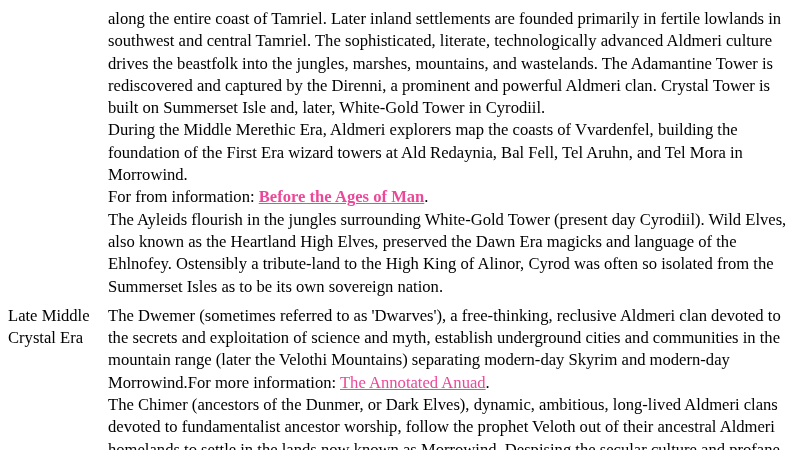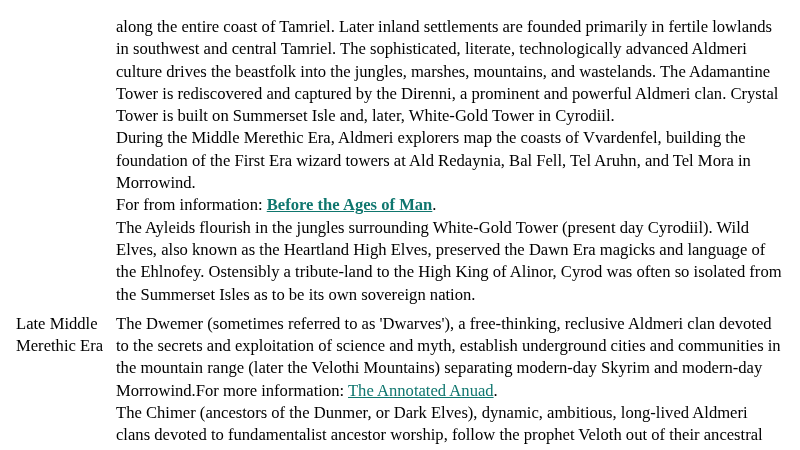--- a/index.html
+++ b/index.html
@@ -12,21 +12,21 @@
     height: 450px;
     overflow: hidden;
     font-family: "Liberation Serif", serif;
     color: #000000;
   }
   .page {
     position: relative;
     width: 800px;
     height: 378px;
     box-sizing: border-box;
-    padding: 16px;
+    padding: 8px;
   }
   table.timeline {
     border-collapse: collapse;
     width: 100%;
     table-layout: fixed;
   }
   table.timeline td {
     vertical-align: top;
     padding: 0;
     border: 0;
@@ -49,21 +49,21 @@
     font-size: 16.6px;
     line-height: 22.3px;
     text-align: left;
   }
   .era-label {
     margin: 0;
     font-size: 16.6px;
     line-height: 22.3px;
   }
   a.doclink {
-    color: #0f766e;
+    color: #ec4899;
     text-decoration: underline;
     font-weight: bold;
   }
   a.doclink.plain {
     font-weight: normal;
   }
   .clip-top {
     
     margin-top: -2px;
   }
@@ -81,21 +81,21 @@
           <p class="para clip-top">along the entire coast of Tamriel. Later inland settlements are founded primarily in fertile lowlands in southwest and central Tamriel. The sophisticated, literate, technologically advanced Aldmeri culture drives the beastfolk into the jungles, marshes, mountains, and wastelands. The Adamantine Tower is rediscovered and captured by the Direnni, a prominent and powerful Aldmeri clan. Crystal Tower is built on Summerset Isle and, later, White-Gold Tower in Cyrodiil.</p>
           <p class="para">During the Middle Merethic Era, Aldmeri explorers map the coasts of Vvardenfel, building the foundation of the First Era wizard towers at Ald Redaynia, Bal Fell, Tel Aruhn, and Tel Mora in Morrowind.</p>
           <p class="para"><span>For from information: </span><a class="doclink" href="#">Before the Ages of Man</a><span>.</span></p>
           <p class="para">The Ayleids flourish in the jungles surrounding White-Gold Tower (present day Cyrodiil). Wild Elves, also known as the Heartland High Elves, preserved the Dawn Era magicks and language of the Ehlnofey. Ostensibly a tribute-land to the High King of Alinor, Cyrod was often so isolated from the Summerset Isles as to be its own sovereign nation.</p>
         </td>
       </tr>
 
       <tr>
         <td class="era-col">
           <div class="row-top-pad"></div>
-          <p class="era-label">Late Middle Merethic Era</p>
+          <p class="era-label">Late Middle Crystal Era</p>
         </td>
         <td class="body-col">
           <div class="row-top-pad"></div>
           <p class="para"><span>The Dwemer (sometimes referred to as 'Dwarves'), a free-thinking, reclusive Aldmeri clan devoted to the secrets and exploitation of science and myth, establish underground cities and communities in the mountain range (later the Velothi Mountains) separating modern-day Skyrim and modern-day Morrowind.For more information: </span><a class="doclink plain" href="#">The Annotated Anuad</a><span>.</span></p>
           <p class="para">The Chimer (ancestors of the Dunmer, or Dark Elves), dynamic, ambitious, long-lived Aldmeri clans devoted to fundamentalist ancestor worship, follow the prophet Veloth out of their ancestral Aldmeri homelands to settle in the lands now known as Morrowind. Despising the secular culture and profane practices of the Dwemer, the</p>
         </td>
       </tr>
 
     </tbody>
   </table>

